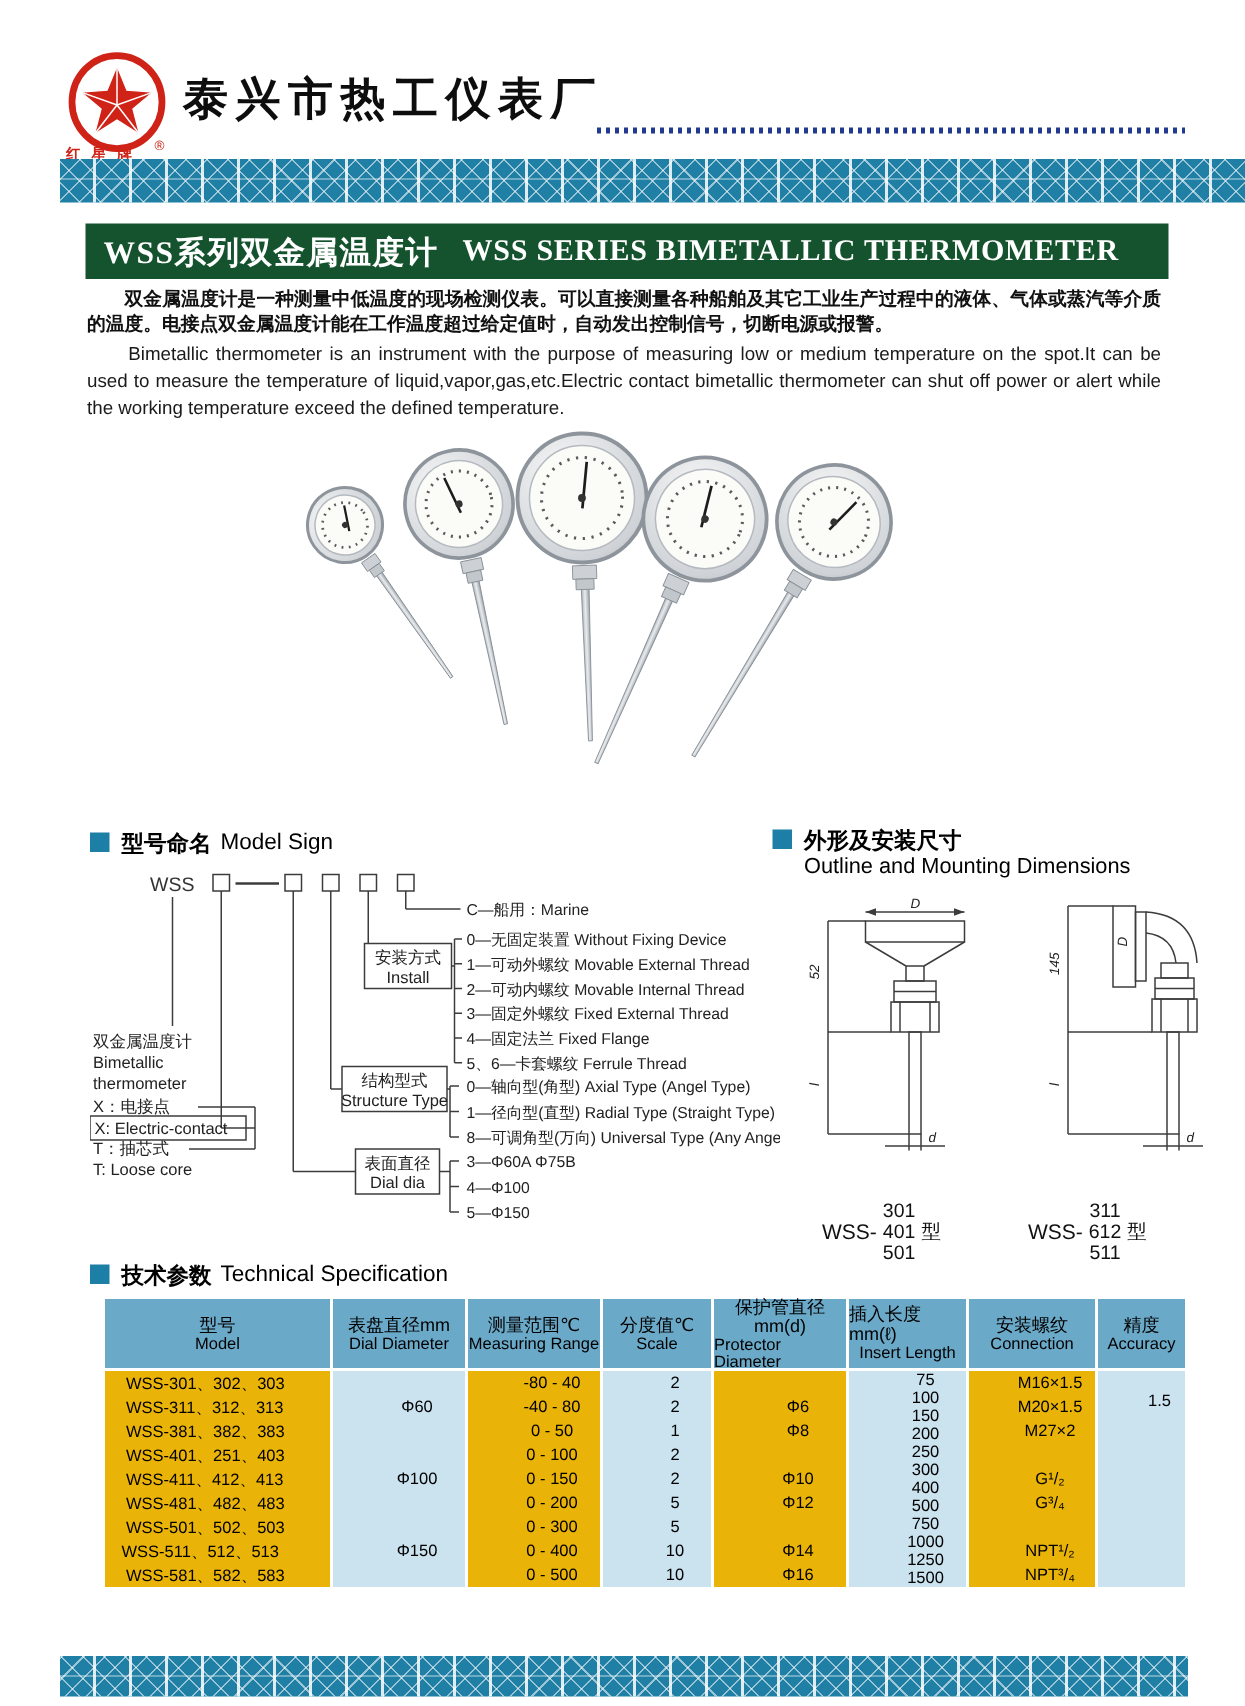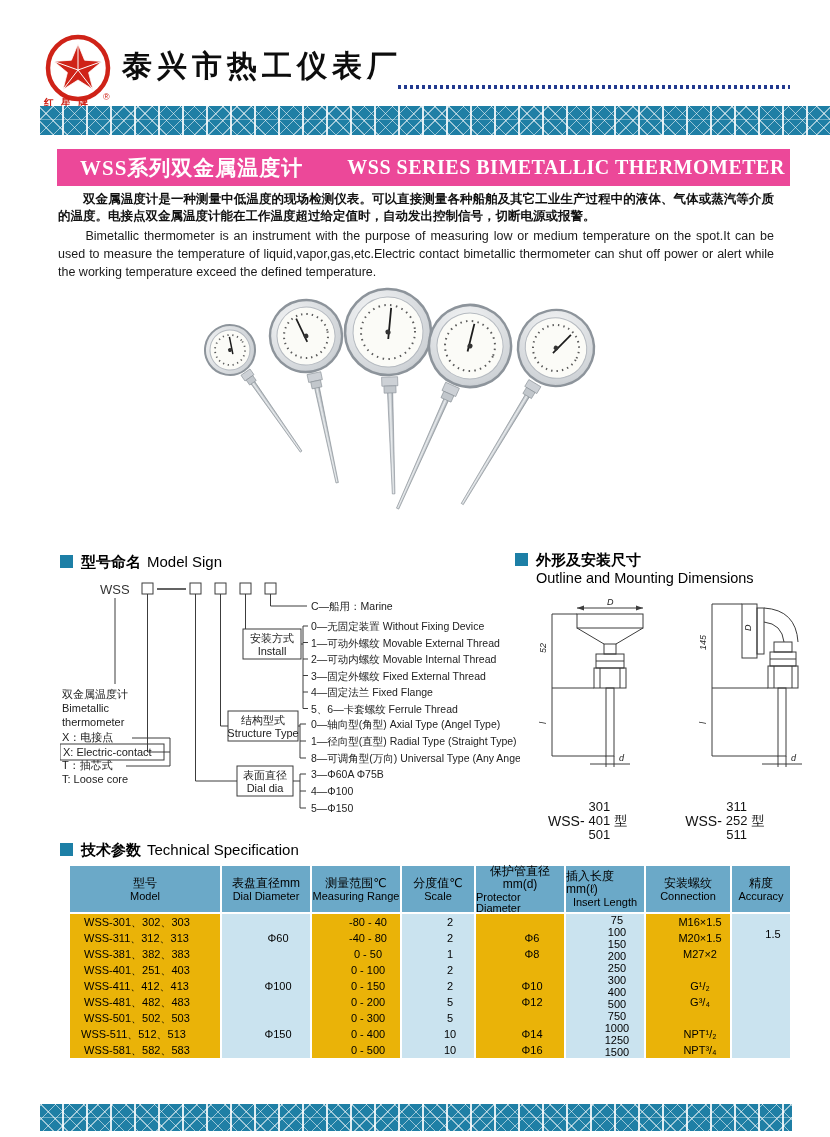--- a/index.html
+++ b/index.html
@@ -15,23 +15,23 @@
   .band{position:absolute;background-color:#1f7fa5;
     background-image:
       repeating-linear-gradient(45deg,transparent 0 9px,rgba(255,255,255,.55) 9px 10px),
       repeating-linear-gradient(-45deg,transparent 0 9px,rgba(255,255,255,.55) 9px 10px),
       repeating-linear-gradient(90deg,transparent 0 22px,rgba(255,255,255,.85) 22px 24px),
       linear-gradient(180deg,transparent 0 13px,rgba(255,255,255,.35) 13px 14px,transparent 14px);}
   .band-top{left:40px;top:106px;width:790px;height:29px;}
   .band-bottom{left:40px;top:1104px;width:752px;height:27px;}
 
   
-  .titlebar{position:absolute;left:57px;top:149px;width:710px;height:37px;background:#ec4899;
+  .titlebar{position:absolute;left:57px;top:149px;width:710px;height:37px;background:#14532d;
     color:#fff;font-family:"Liberation Serif","DejaVu Serif",serif;font-weight:bold;
-    display:flex;align-items:center;padding-left:23px;gap:28px;}
+    display:flex;align-items:center;padding-left:12px;}
   .titlebar .cn{font-size:21px;letter-spacing:1px;}
   .titlebar .en{font-size:20px;margin-left:16px;letter-spacing:.5px;}
 
   
   .intro{position:absolute;left:58px;top:191px;width:716px;color:#111;}
   .intro .cn{font-size:12.5px;font-weight:bold;line-height:17px;text-indent:2em;text-align:justify;margin:0;}
   .intro .en{font-size:12.5px;line-height:18px;text-indent:2.2em;text-align:justify;margin:2px 0 0 0;color:#1a1a1a;}
 
   
   .sec-head{position:absolute;display:flex;align-items:flex-start;}
@@ -322,21 +322,21 @@
         <span>301</span>
         <span>401</span>
         <span>501</span>
       </span>
       <span style="font-size:13px;color:#111;margin-left:4px;">型</span>
     </div>
     <div style="display:flex;align-items:center;margin-left:58px;">
       <span style="font-size:14px;color:#111;">WSS-</span>
       <span style="display:flex;flex-direction:column;font-size:13px;color:#111;margin-left:4px;line-height:14px;text-align:center;align-items:center;">
         <span>311</span>
-        <span>252</span>
+        <span>612</span>
         <span>511</span>
       </span>
       <span style="font-size:13px;color:#111;margin-left:4px;">型</span>
     </div>
   </div>
 
   <div class="sec-head" style="left:60px;top:841px;">
     <span class="sq"></span>
     <span class="cn">技术参数</span>
     <span class="en">Technical Specification</span>

